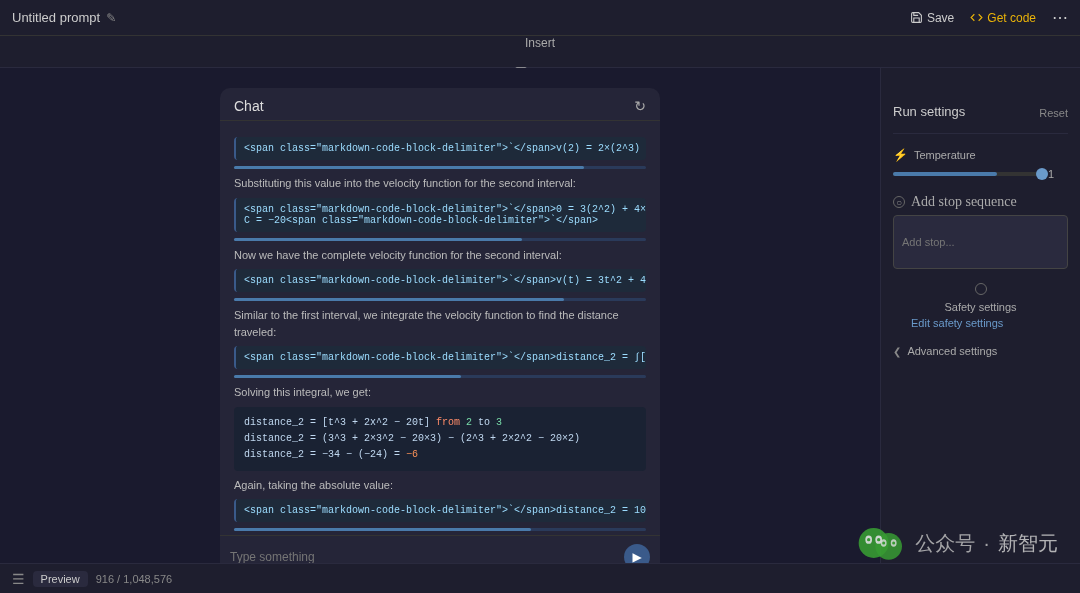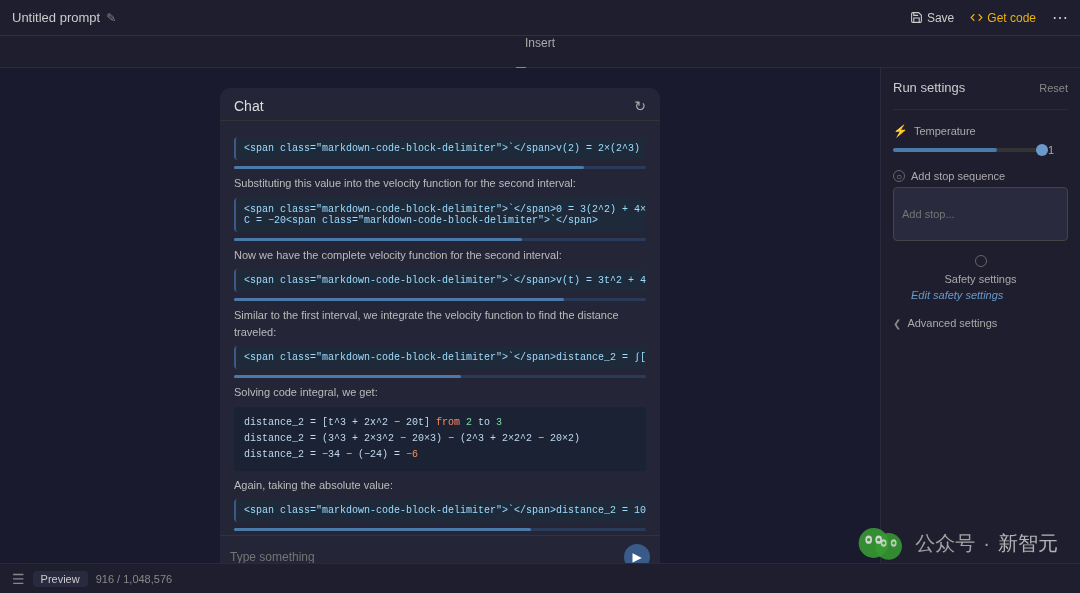--- a/index.html
+++ b/index.html
@@ -234,25 +234,26 @@
       border-left: 1px solid #2a2a3e;
       padding: 12px;
       display: flex;
       flex-direction: column;
       gap: 14px;
       flex-shrink: 0;
       overflow-y: auto;
     }
     .run-settings-header {
       display: flex;
-      align-items: center;
+      align-items: flex-end;
       justify-content: space-between;
       font-size: 13px;
       color: #ccc;
       font-weight: 500;
+      margin-top: 24px;
     }
     .reset-btn {
       background: none;
       border: none;
       color: #888;
       font-size: 11px;
       cursor: pointer;
     }
     .section-title {
       font-size: 11px;
@@ -353,21 +354,20 @@
     .safety-label {
       font-size: 11px;
       color: #aaa;
     }
     .edit-safety-link {
       font-size: 11px;
       color: #6a9aca;
       cursor: pointer;
       text-decoration: none;
       margin-left: 18px;
-      font-style: italic;
     }
     .advanced-row {
       display: flex;
       align-items: center;
       gap: 6px;
     }
     .chevron-icon {
       font-size: 10px;
       color: #888;
     }
@@ -525,21 +525,21 @@
 
         <p class="msg-text">Similar to the first interval, we integrate the velocity function to find the distance traveled:</p>
 
         <div class="code-block">
           <span style="color:#9cdcfe;">&lt;span class="markdown-code-block-delimiter"&gt;`&lt;/span&gt;distance_2 = ∫[3t&lt;span class="hljs-number"&gt;2&lt;</span>
         </div>
         <div class="progress-bar-container">
           <div class="progress-bar" style="width:55%"></div>
         </div>
 
-        <p class="msg-text">Solving code integral, we get:</p>
+        <p class="msg-text">Solving this integral, we get:</p>
 
         <div class="code-block-dark">
           <span class="code-line">distance_2 = [t^3 + 2x^2 − 20t] <span class="kw-from">from</span> <span class="kw-num">2</span> to <span class="kw-num">3</span></span>
           <span class="code-line">distance_2 = (3^3 + 2×3^2 − 20×3) − (2^3 + 2×2^2 − 20×2)</span>
           <span class="code-line">distance_2 = −34 − (−24) = <span style="color:#f99157;">−6</span></span>
         </div>
 
         <p class="msg-text">Again, taking the absolute value:</p>
 
         <div class="code-block">
@@ -580,21 +580,21 @@
           <div class="slider-fill"></div>
           <div class="slider-thumb"></div>
         </div>
         <span class="temp-value">1</span>
       </div>
     </div>
 
     <div>
       <div class="add-stop-section">
         <div class="add-stop-circle">○</div>
-        <span style="font-size:11px;color:#aaa;">Add stop sequence</span>
+        <span style="font-size:14px;color:#aaa;font-family:Liberation Serif, serif;">Add stop sequence</span>
       </div>
       <input class="add-stop-input" type="text" style="margin-top: 5px; width: 100%;" placeholder="Add stop...">
     </div>
 
     <div>
       <div class="safety-row">
         <div class="safety-circle"></div>
         <span class="safety-label">Safety settings</span>
       </div>
       <a class="edit-safety-link">Edit safety settings</a>

